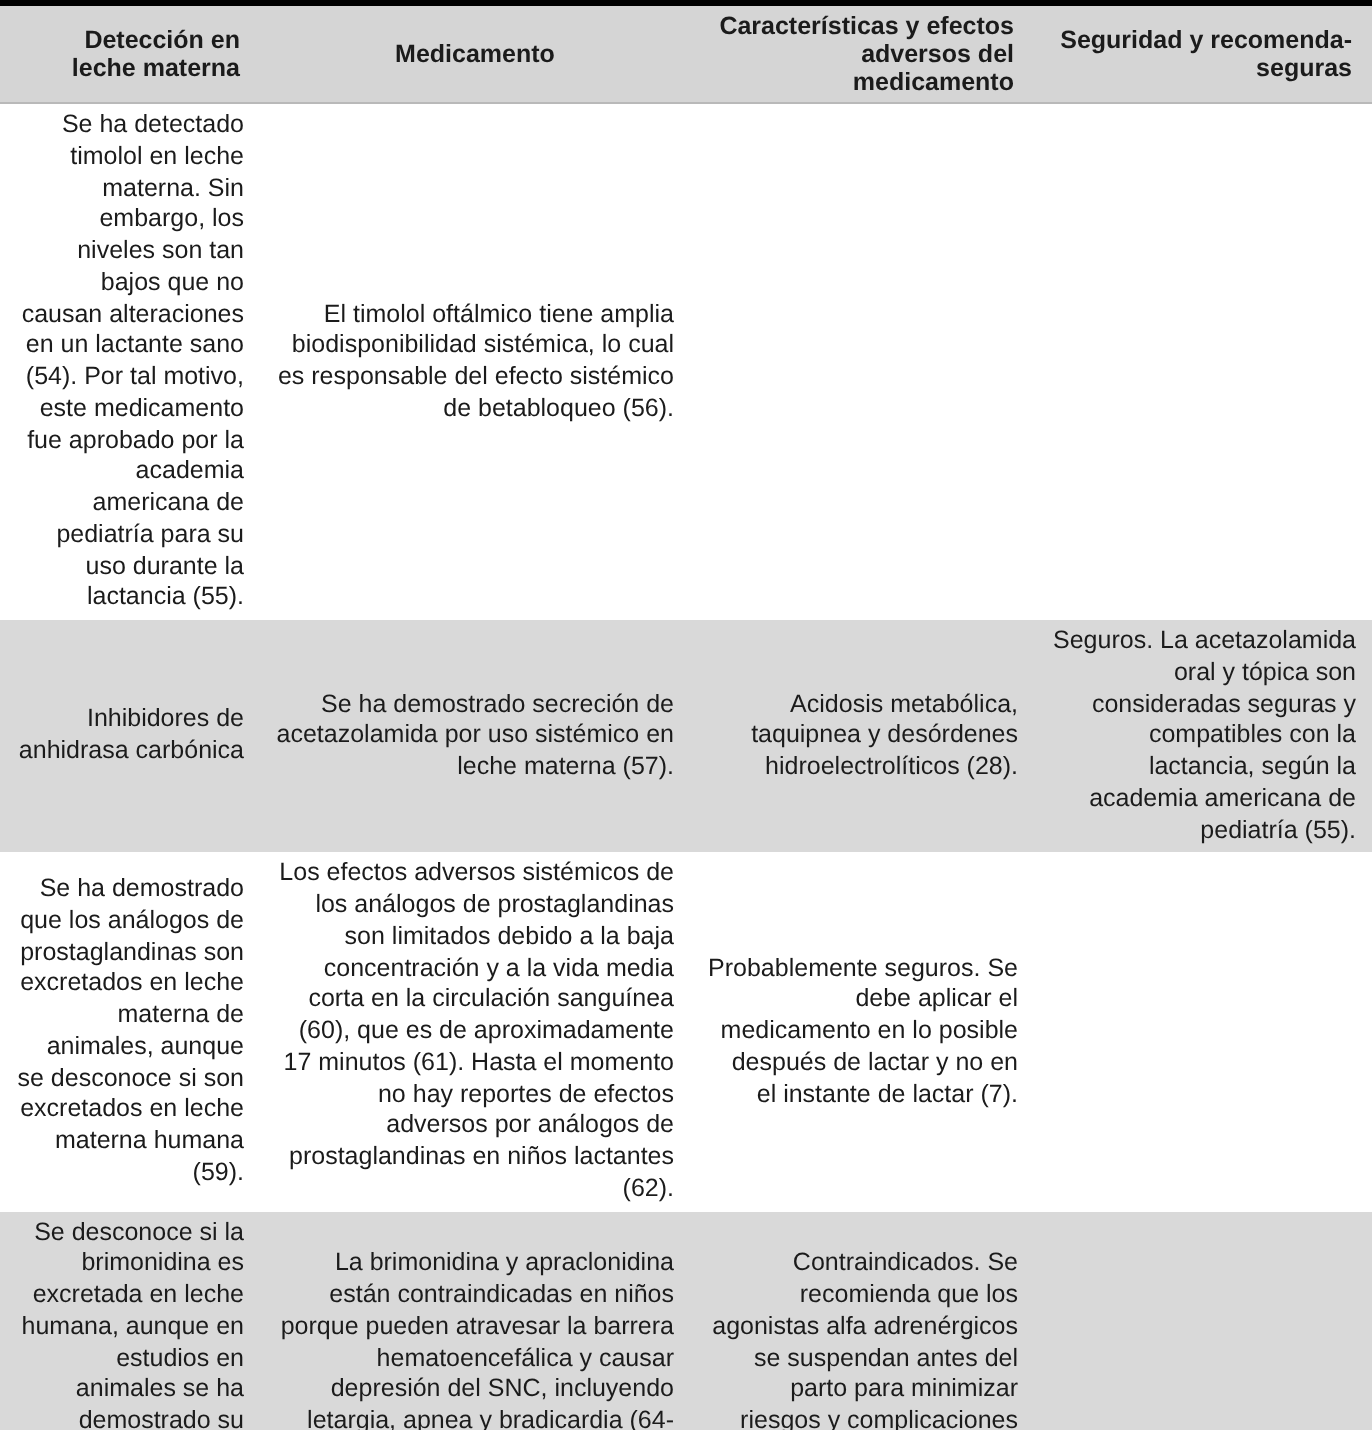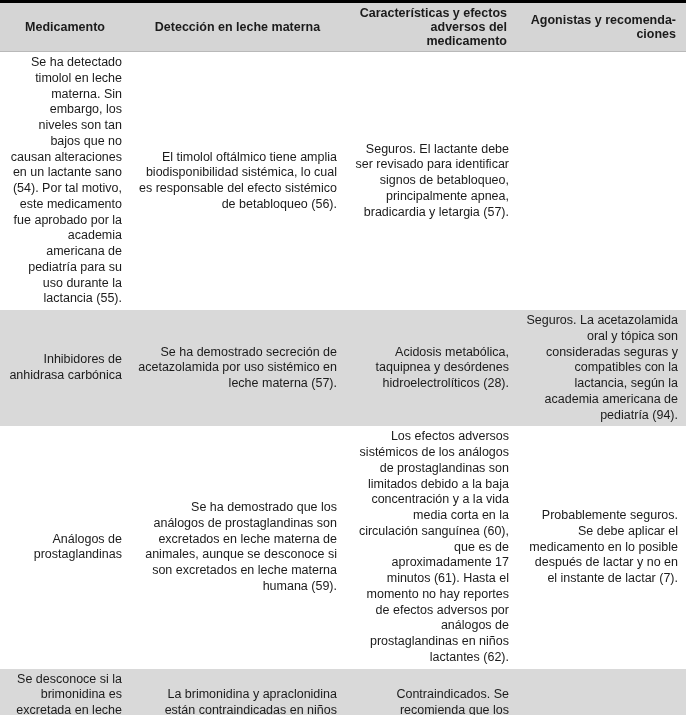--- a/index.html
+++ b/index.html
@@ -48,41 +48,39 @@
   .h-r2 { min-height: 173px; }
   .h-r3 { min-height: 116px; }
   .h-r4 { min-height: 40px; }
 </style>
 </head>
 <body>
 
 <div class="table-wrap">
 
   <div class="row header-row">
+    <div class="cell">Detección en leche materna</div>
     <div class="cell">Medicamento</div>
-    <div class="cell">Detección en leche materna</div>
     <div class="cell">Características y efectos adversos del medicamento</div>
-    <div class="cell">Agonistas y recomenda- ciones</div>
+    <div class="cell">Seguridad y recomenda- seguras</div>
   </div>
 
   <div class="row row-plain h-r0">
     <div class="cell">Se ha detectado timolol en leche materna. Sin embargo, los niveles son tan bajos que no causan alteraciones en un lactante sano (54). Por tal motivo, este medicamento fue aprobado por la academia americana de pediatría para su uso durante la lactancia (55).</div>
     <div class="cell">El timolol oftálmico tiene amplia biodisponibilidad sistémica, lo cual es responsable del efecto sistémico de betabloqueo (56).</div>
-    <div class="cell">Seguros. El lactante debe ser revisado para identificar signos de betabloqueo, principalmente apnea, bradicardia y letargia (57).</div>
   </div>
 
   <div class="row row-shaded h-r1">
     <div class="cell">Inhibidores de anhidrasa carbónica</div>
     <div class="cell">Se ha demostrado secreción de acetazolamida por uso sistémico en leche materna (57).</div>
     <div class="cell">Acidosis metabólica, taquipnea y desórdenes hidroelectrolíticos (28).</div>
-    <div class="cell">Seguros. La acetazolamida oral y tópica son consideradas seguras y compatibles con la lactancia, según la academia americana de pediatría (94).</div>
+    <div class="cell">Seguros. La acetazolamida oral y tópica son consideradas seguras y compatibles con la lactancia, según la academia americana de pediatría (55).</div>
   </div>
 
   <div class="row row-plain h-r2">
-    <div class="cell">Análogos de prostaglandinas</div>
     <div class="cell">Se ha demostrado que los análogos de prostaglandinas son excretados en leche materna de animales, aunque se desconoce si son excretados en leche materna humana (59).</div>
     <div class="cell">Los efectos adversos sistémicos de los análogos de prostaglandinas son limitados debido a la baja concentración y a la vida media corta en la circulación sanguínea (60), que es de aproximadamente 17 minutos (61). Hasta el momento no hay reportes de efectos adversos por análogos de prostaglandinas en niños lactantes (62).</div>
     <div class="cell">Probablemente seguros. Se debe aplicar el medicamento en lo posible después de lactar y no en el instante de lactar (7).</div>
   </div>
 
   <div class="row row-shaded h-r3">
     <div class="cell">Se desconoce si la brimonidina es excretada en leche humana, aunque en estudios en animales se ha demostrado su presencia en leche materna (63).</div>
     <div class="cell">La brimonidina y apraclonidina están contraindicadas en niños porque pueden atravesar la barrera hematoencefálica y causar depresión del SNC, incluyendo letargia, apnea y bradicardia (64-65).</div>
     <div class="cell">Contraindicados. Se recomienda que los agonistas alfa adrenérgicos se suspendan antes del parto para minimizar riesgos y complicaciones en el recién nacido (67).</div>
   </div>

